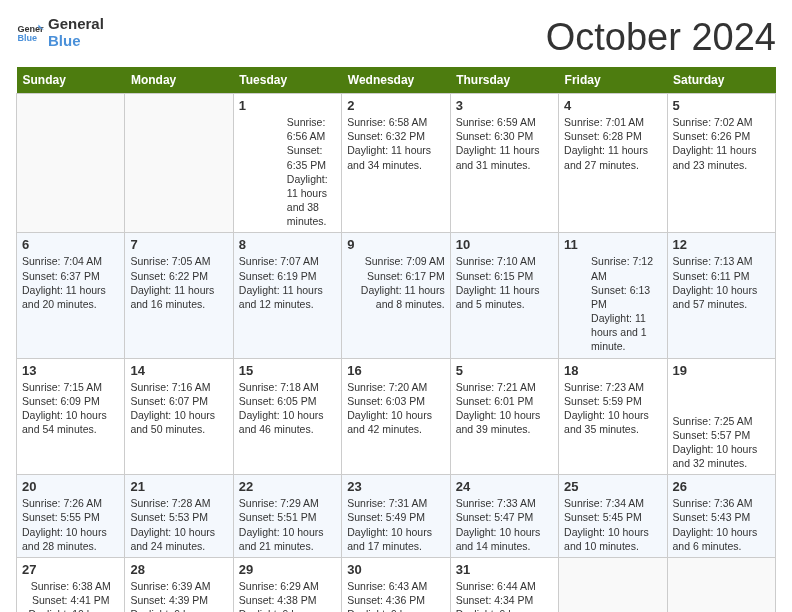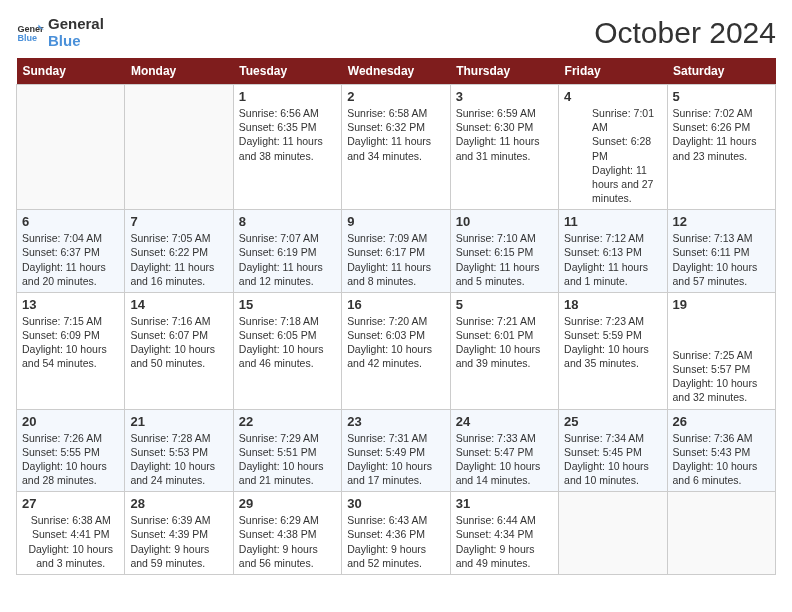--- a/index.html
+++ b/index.html
@@ -22,35 +22,35 @@
       gap: 4px;
     }
     .logo-icon {
       width: 28px;
       height: 28px;
     }
     .title-block {
       text-align: right;
     }
     .month-title {
-      font-size: 30px;
+      font-size: 38px;
       font-weight: normal;
       color: #333;
     }
     .location {
       font-size: 15px;
       color: #555;
     }
     table {
       width: 100%;
       border-collapse: collapse;
       font-size: 11px;
     }
     thead tr th {
-      background-color: #7f1d1d;
+      background-color: #4d7c0f;
       color: #fff;
       padding: 6px 6px;
       text-align: left;
       font-size: 12px;
       font-weight: bold;
     }
     tbody tr td {
       border: 1px solid #ccc;
       vertical-align: top;
       padding: 4px 5px;
@@ -110,39 +110,39 @@
         <th>Friday</th>
         <th>Saturday</th>
       </tr>
   </thead>
   <tbody id="calendar-body">
   <tr>
         <td class="empty"></td>
         <td class="empty"></td>
         <td>
           <span class="day-num">1</span>
-          <div class="day-info" style="white-space: pre-line;">Sunrise: 6:56 AM
+          <div class="day-info" style="white-space: pre-line; margin-left: 48px;">Sunrise: 6:56 AM
 Sunset: 6:35 PM
 Daylight: 11 hours and 38 minutes.</div>
         </td>
         <td>
           <span class="day-num">2</span>
           <div class="day-info" style="white-space: pre-line;">Sunrise: 6:58 AM
 Sunset: 6:32 PM
 Daylight: 11 hours and 34 minutes.</div>
         </td>
         <td>
           <span class="day-num">3</span>
           <div class="day-info" style="white-space: pre-line;">Sunrise: 6:59 AM
 Sunset: 6:30 PM
 Daylight: 11 hours and 31 minutes.</div>
         </td>
         <td>
           <span class="day-num">4</span>
-          <div class="day-info" style="white-space: pre-line; margin-left: 28px;">Sunrise: 7:01 AM
+          <div class="day-info" style="white-space: pre-line;">Sunrise: 7:01 AM
 Sunset: 6:28 PM
 Daylight: 11 hours and 27 minutes.</div>
         </td>
         <td>
           <span class="day-num">5</span>
           <div class="day-info" style="white-space: pre-line;">Sunrise: 7:02 AM
 Sunset: 6:26 PM
 Daylight: 11 hours and 23 minutes.</div>
         </td>
       </tr>
@@ -160,33 +160,33 @@
 Daylight: 11 hours and 16 minutes.</div>
         </td>
         <td>
           <span class="day-num">8</span>
           <div class="day-info" style="white-space: pre-line;">Sunrise: 7:07 AM
 Sunset: 6:19 PM
 Daylight: 11 hours and 12 minutes.</div>
         </td>
         <td>
           <span class="day-num">9</span>
-          <div class="day-info" style="white-space: pre-line;">Sunrise: 7:09 AM
+          <div class="day-info" style="white-space: pre-line; text-align: right;">Sunrise: 7:09 AM
 Sunset: 6:17 PM
 Daylight: 11 hours and 8 minutes.</div>
         </td>
         <td>
           <span class="day-num">10</span>
           <div class="day-info" style="white-space: pre-line;">Sunrise: 7:10 AM
 Sunset: 6:15 PM
 Daylight: 11 hours and 5 minutes.</div>
         </td>
         <td>
           <span class="day-num">11</span>
-          <div class="day-info" style="white-space: pre-line;">Sunrise: 7:12 AM
+          <div class="day-info" style="white-space: pre-line; margin-left: 27px;">Sunrise: 7:12 AM
 Sunset: 6:13 PM
 Daylight: 11 hours and 1 minute.</div>
         </td>
         <td>
           <span class="day-num">12</span>
           <div class="day-info" style="white-space: pre-line;">Sunrise: 7:13 AM
 Sunset: 6:11 PM
 Daylight: 10 hours and 57 minutes.</div>
         </td>
       </tr>

